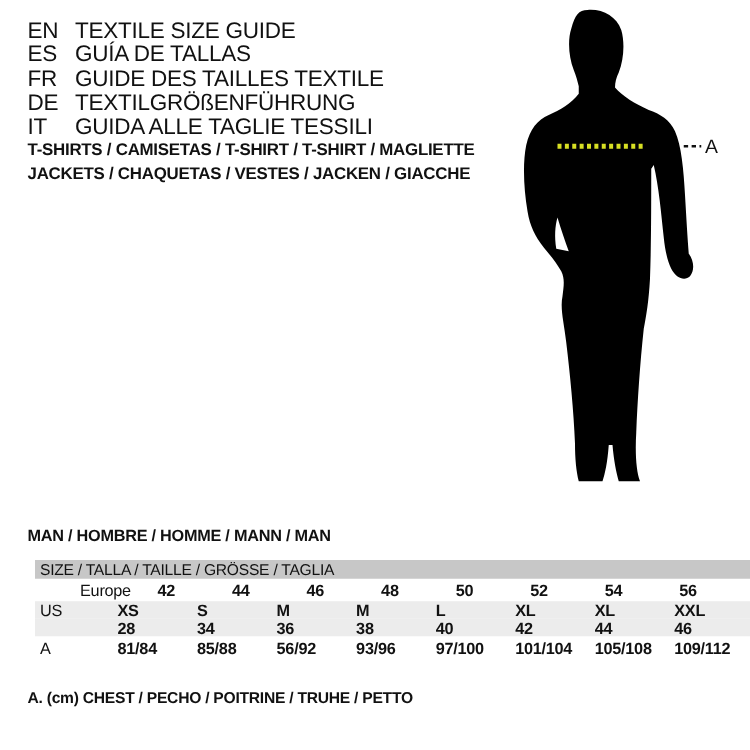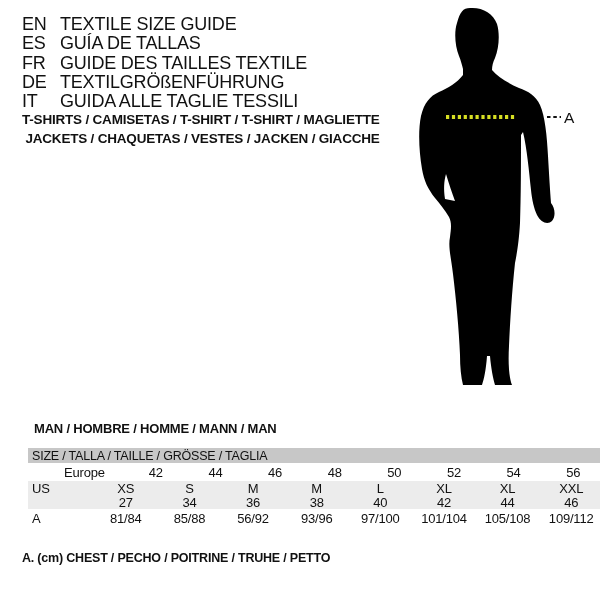--- a/index.html
+++ b/index.html
@@ -14,44 +14,44 @@
   }
   .page { position: absolute; inset: 0; width: 600px; height: 600px; }
 
   
   .lang-block { position: absolute; left: 22px; top: 15px; }
   .lang-row { display: flex; line-height: 19.3px; font-size: 18px; font-weight: 500; }
   .lang-code { width: 38px; flex: 0 0 38px; }
   .lang-label { white-space: nowrap; }
 
   
-  .categories { position: absolute; left: 22px; top: 111px; text-align: right; }
+  .categories { position: absolute; left: 22px; top: 111px; }
   .category-line { font-size: 13.5px; font-weight: 700; line-height: 18.5px; white-space: nowrap; }
 
   
   .figure-svg { position: absolute; left: 0; top: 0; width: 600px; height: 600px; }
   .measure-label {
     position: absolute; left: 564px; top: 109px;
     font-size: 15.5px; font-weight: 400; letter-spacing: 0;
   }
 
   
-  .section-title { position: absolute; left: 34px; top: 421px; font-size: 13px; font-weight: 700; white-space: nowrap; }
+  .section-title { position: absolute; left: 22px; top: 421px; font-size: 13px; font-weight: 700; white-space: nowrap; }
 
   
   .size-table { position: absolute; left: 28px; top: 448px; width: 575px; font-size: 13px; }
   .t-row { display: flex; align-items: center; }
   .t-header { height: 15px; background: #c7c7c7; font-size: 12.5px; padding-left: 4px; }
   .t-row.shaded { background: #ececec; }
   .r-europe { height: 18px; margin-left: 32px; }
   .r-us { height: 14px; }
   .r-usnum { height: 14px; }
   .r-a { height: 19px; }
   .t-label { flex: 0 0 66px; padding-left: 4px; }
-  .t-cell { flex: 1 1 0; text-align: center; white-space: nowrap; }
+  .t-cell { flex: 1 1 0; text-align: left; white-space: nowrap; font-weight: bold; }
 
   
   .footnote { position: absolute; left: 22px; top: 551px; font-size: 12.5px; font-weight: 700; white-space: nowrap; }
 </style>
 </head>
 <body>
 
 <div class="page">
 
   <div class="lang-block">
@@ -149,21 +149,21 @@
       <span class="t-cell">S</span>
       <span class="t-cell">M</span>
       <span class="t-cell">M</span>
       <span class="t-cell">L</span>
       <span class="t-cell">XL</span>
       <span class="t-cell">XL</span>
       <span class="t-cell">XXL</span>
     </div>
     <div class="t-row r-usnum shaded">
       <span class="t-label"></span>
-      <span class="t-cell">27</span>
+      <span class="t-cell">28</span>
       <span class="t-cell">34</span>
       <span class="t-cell">36</span>
       <span class="t-cell">38</span>
       <span class="t-cell">40</span>
       <span class="t-cell">42</span>
       <span class="t-cell">44</span>
       <span class="t-cell">46</span>
     </div>
     <div class="t-row r-a">
       <span class="t-label">A</span>

